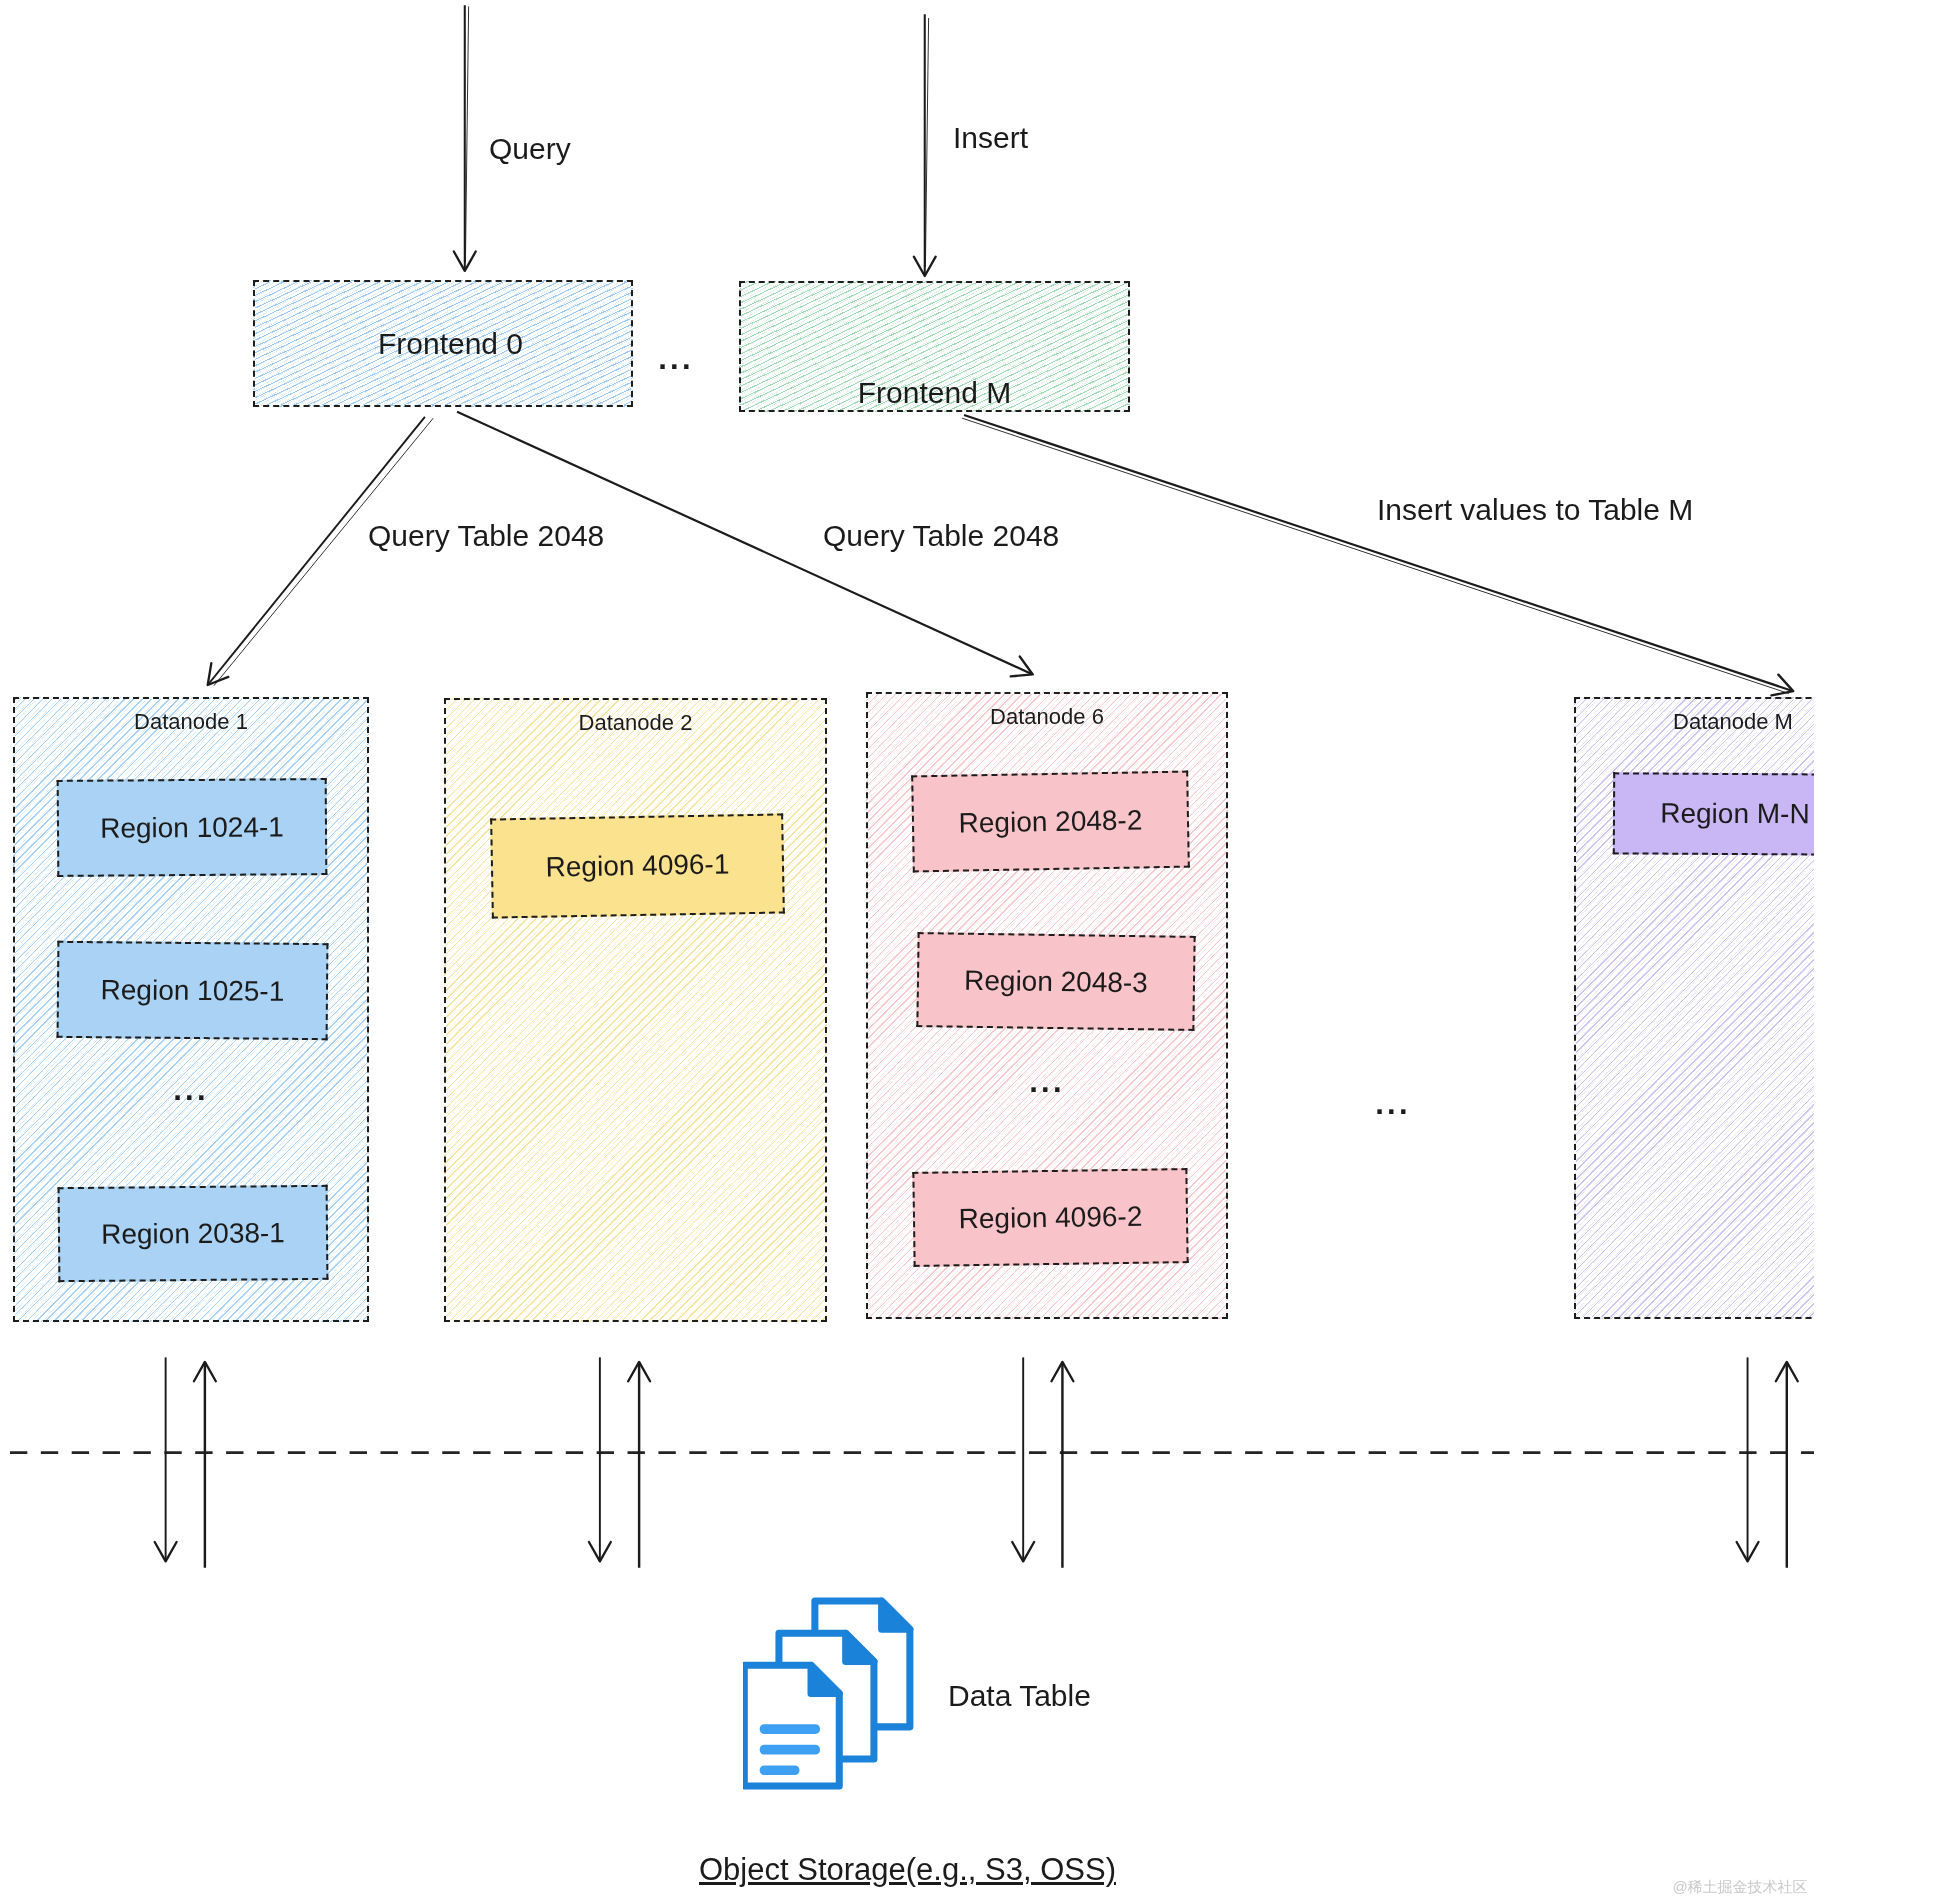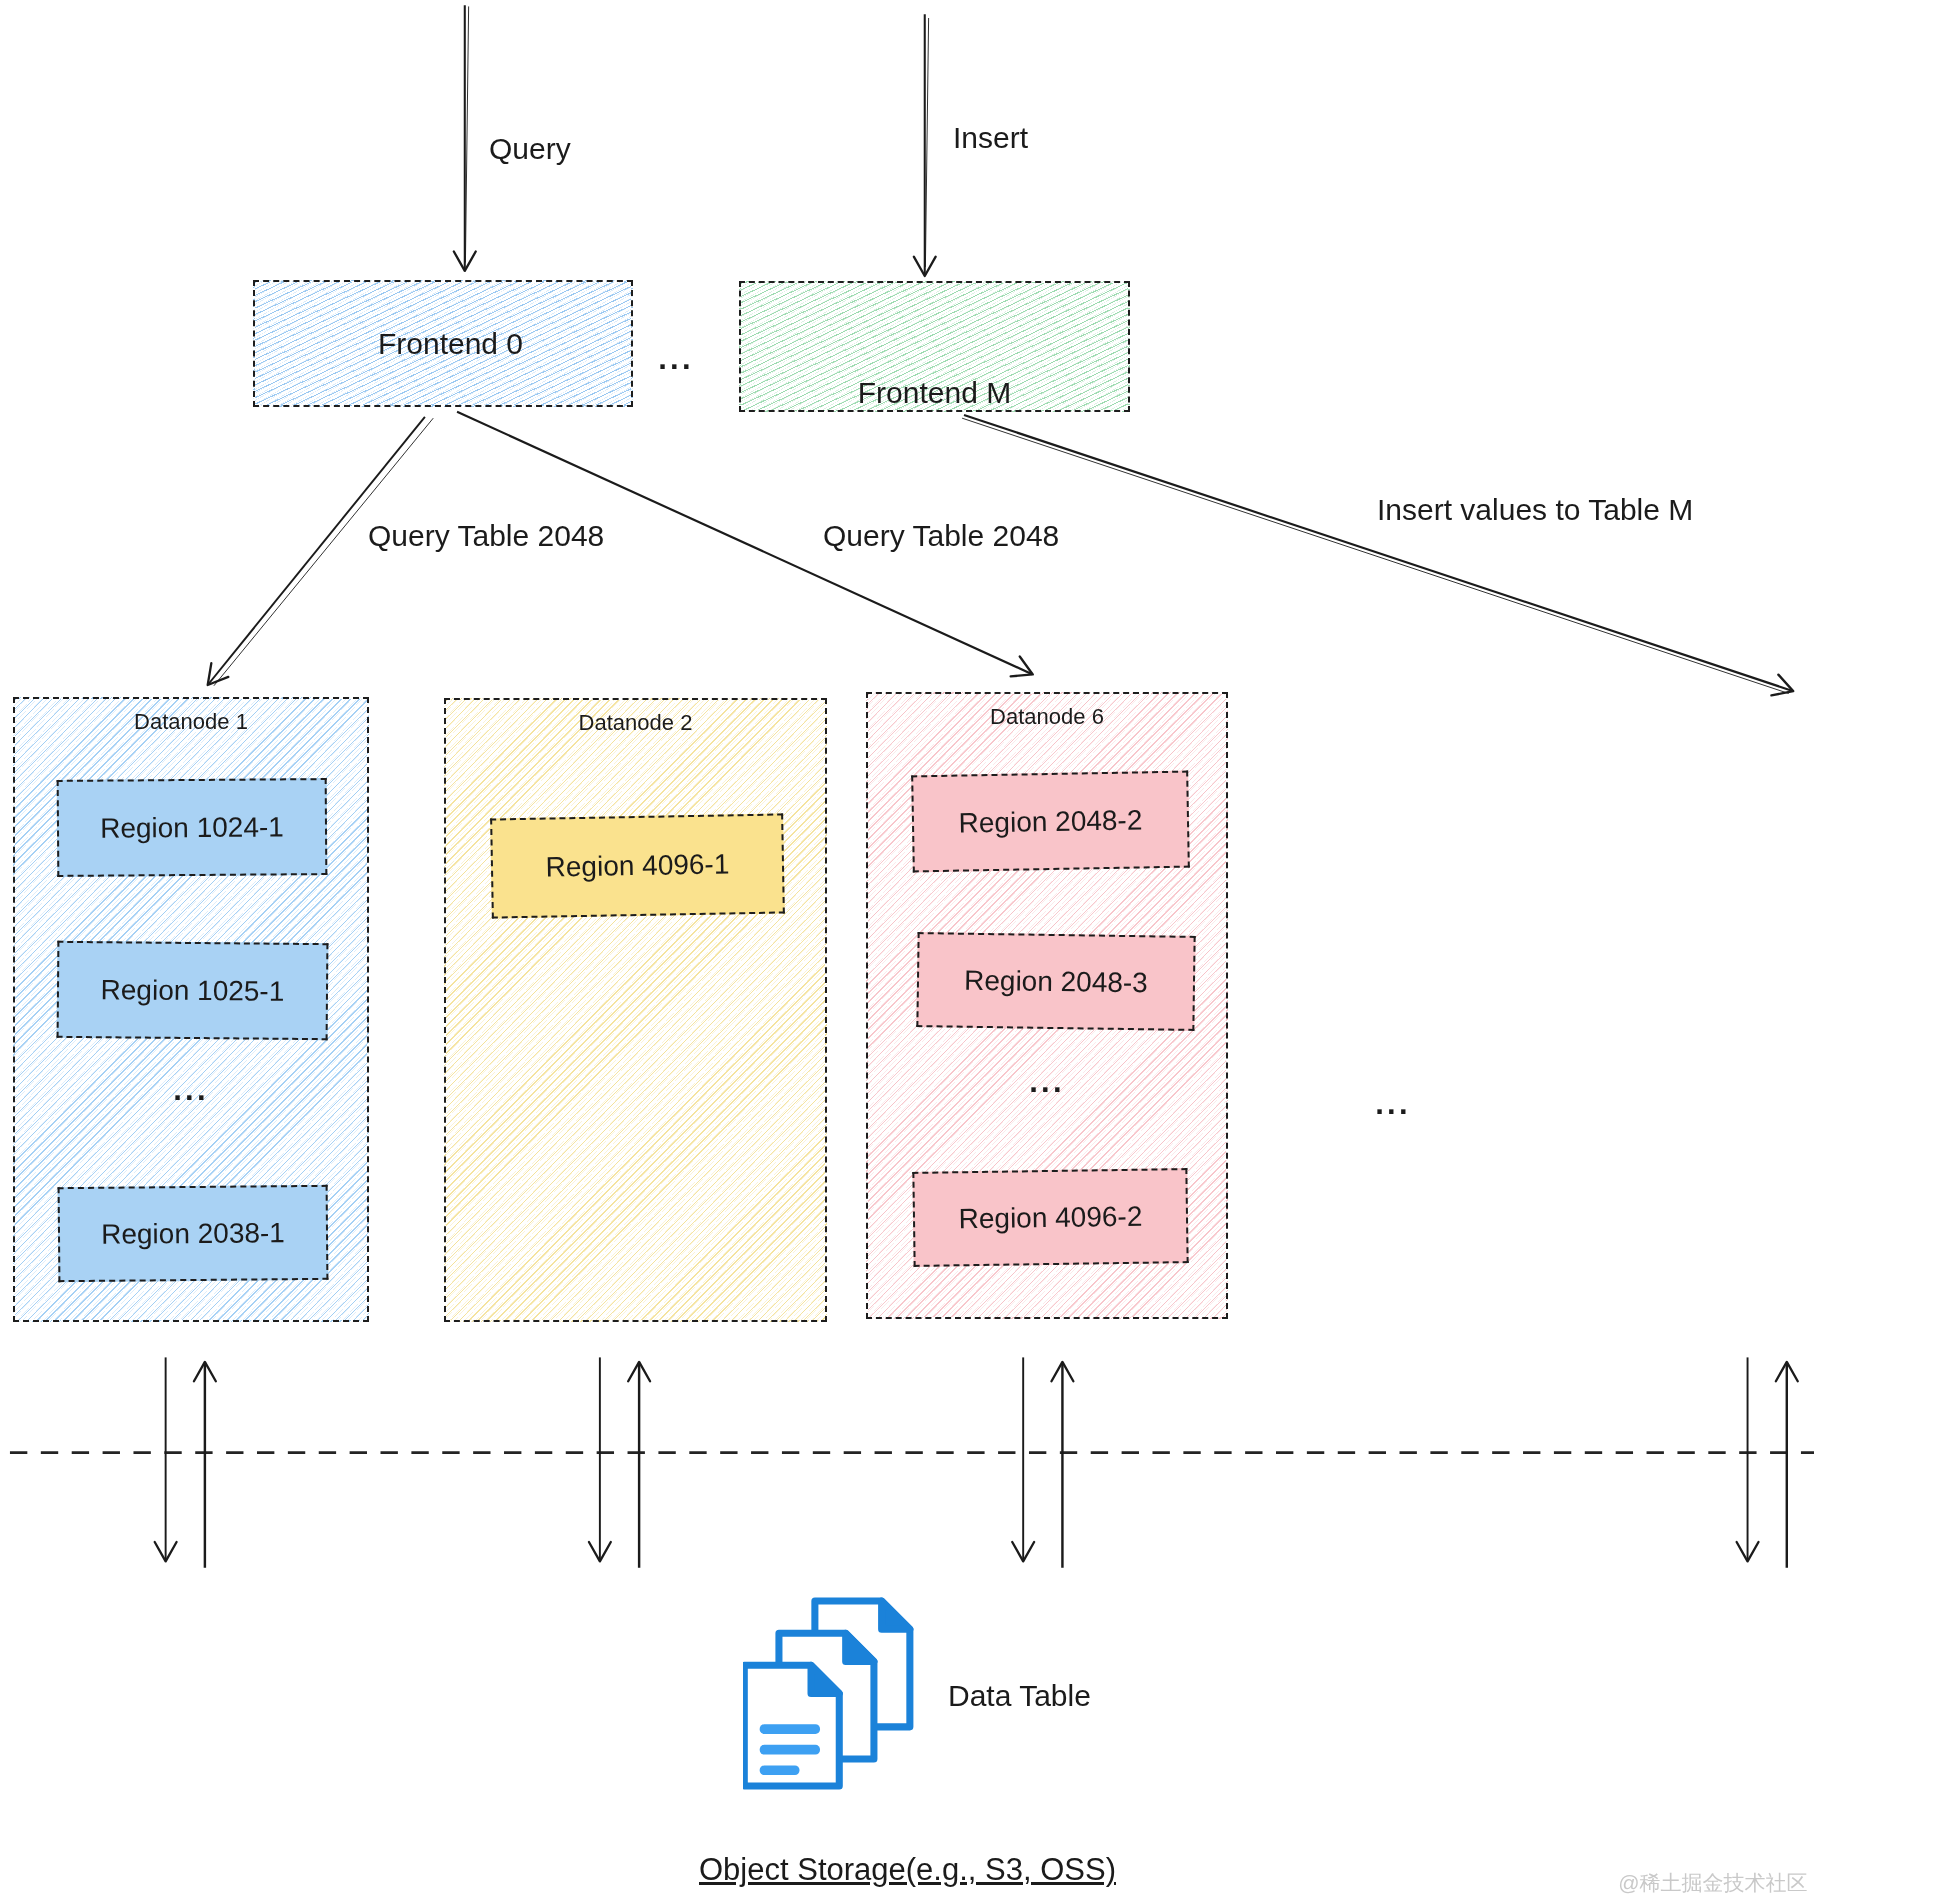--- a/index.html
+++ b/index.html
@@ -36,21 +36,21 @@
   .region{position:absolute;border:2.1px dashed #1d1d1d;box-sizing:border-box;
           display:flex;align-items:center;justify-content:center;font-size:28px;}
   .r-blue{background:#a9d2f4;}
   .r-yellow{background:#fae28e;}
   .r-pink{background:#f9c4c9;}
   .r-purple{background:#c9b6f4;}
 
   .dots{position:absolute;z-index:3;font-size:31px;font-weight:700;letter-spacing:3.2px;}
   .dn-dots{position:absolute;left:0;width:100%;text-align:center;font-size:31px;font-weight:700;letter-spacing:3.2px;}
 
-  .watermark{position:absolute;z-index:3;font-size:21px;color:#c9c9c9;white-space:nowrap;}
+  .watermark{position:absolute;z-index:3;font-size:15px;color:#c9c9c9;white-space:nowrap;}
 </style>
 </head>
 <body>
 
 <div class="canvas">
 
   <svg class="overlay" width="1946" height="1901" viewBox="0 0 3024 2955">
     <defs>
       <marker id="ah" viewBox="-35 -25 70 50" refX="-1" refY="0" markerWidth="70" markerHeight="50" orient="auto" markerUnits="userSpaceOnUse">
         <path d="M-30,-17 L0,0 L-30,17" fill="none" stroke="#1b1b1b" stroke-width="3.6" stroke-linecap="round" stroke-linejoin="round"></path>
@@ -117,20 +117,24 @@
   <div class="box hatch-d3" style="left:866px;top:692px;width:362px;height:627px;">
     <div class="dn-title">Datanode 6</div>
     <div class="region r-pink" style="left:44px;top:79px;width:277px;height:97px;transform:rotate(-1deg);">Region 2048-2</div>
     <div class="region r-pink" style="left:49px;top:240px;width:278px;height:95px;transform:rotate(0.8deg);">Region 2048-3</div>
     <div class="dn-dots" style="top:370px;">...</div>
     <div class="region r-pink" style="left:45px;top:476px;width:275px;height:95px;transform:rotate(-0.8deg);">Region  4096-2</div>
   </div>
 
   <div class="dots" style="left:1351px;top:1086px;width:84px;text-align:center;">...</div>
 
+  <div class="box hatch-dm" style="left:1574px;top:697px;width:318px;height:622px;">
+    <div class="dn-title">Datanode M</div>
+    <div class="region r-purple" style="left:37px;top:74px;width:244px;height:82px;transform:rotate(0.3deg);">Region M-N</div>
+  </div>
 
   <svg style="position:absolute;left:743px;top:1597px;z-index:2;" width="172" height="193" viewBox="0 0 268 300">
     <g stroke="#1b82d9" stroke-width="11" fill="#ffffff" stroke-linejoin="round">
 
       <g transform="translate(112,6)">
         <path d="M0,0 H104 L148,44 V196 H0 Z"></path>
         <path d="M104,0 L148,44 H104 Z" fill="#1b82d9"></path>
       </g>
 
       <g transform="translate(56,56)">

